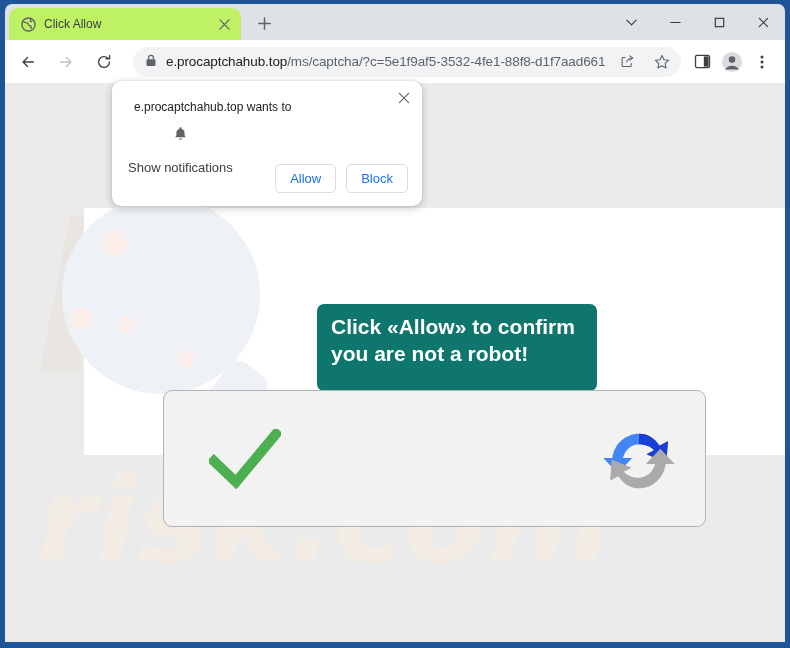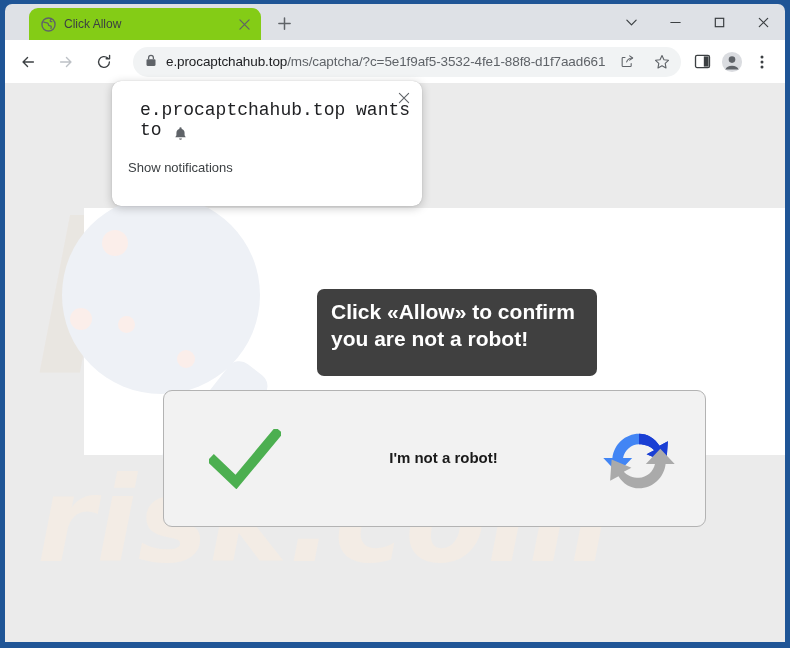--- a/index.html
+++ b/index.html
@@ -21,23 +21,23 @@
   
   #tabstrip {
     position: absolute; left: 5px; top: 4px;
     width: 780px; height: 36px;
     background: #dee1e6;
     border-radius: 7px 7px 0 0;
     display: flex; align-items: flex-end;
   }
   .tab {
     position: relative;
-    margin-left: 24px;
+    margin-left: 4px;
     width: 232px; height: 32px;
-    background: #84cc16;
+    background: #bef264;
     border-radius: 9px 9px 0 0;
     display: flex; align-items: center;
     padding: 0 8px 0 11px;
     gap: 8px;
   }
   .tab-favicon {
     width: 16px; height: 16px; flex: 0 0 16px;
     display: flex; align-items: center; justify-content: center;
   }
   .tab-title {
@@ -172,23 +172,23 @@
   .blob-dot {
     position: absolute;
     border-radius: 50%;
     background: #fbeeea;
     pointer-events: none;
   }
 
   
   #promo-banner {
     position: absolute;
-    left: 233px; top: 81px;
+    left: 233px; top: 96px;
     width: 280px; height: 87px;
-    background: #404040;
+    background: #0f766e;
     border-radius: 7px;
     color: #ffffff;
     font-size: 21px;
     font-weight: 700;
     line-height: 27px;
     padding: 9px 14px;
     overflow: hidden;
   }
 
   
@@ -229,24 +229,23 @@
     box-shadow: 0 2px 10px rgba(0,0,0,0.22), 0 0 1px rgba(0,0,0,0.25);
     z-index: 50;
   }
   #perm-close {
     position: absolute; right: 6px; top: 5px;
     width: 24px; height: 24px;
     display: flex; align-items: center; justify-content: center;
     border-radius: 50%;
   }
   #perm-title {
-    position: absolute; left: 28px; top: 19px;
-    font-size: 18px;
+    position: absolute; left: 22px; top: 19px;
+    font-size: 12px;
     color: #202124;
-    font-family: Liberation Mono, monospace;
   }
   #perm-row {
     position: absolute; left: 16px; top: 45px;
     display: flex; align-items: center; gap: 14px; flex-direction: column;
   }
   #perm-row-label {
     font-size: 13px; color: #3c4043;
   }
   #perm-actions {
     position: absolute; right: 14px; bottom: 13px;
@@ -400,21 +399,20 @@
       <div class="blob-dot" style="left:93px; top:142px; width:18px; height:18px;"></div>
 
       <div id="promo-banner">Click «Allow» to confirm you are not a robot!</div>
 
       <div id="captcha-box">
 
         <svg id="captcha-check" viewBox="0 0 72 60">
           <path d="M5 32 L27 53 L67 5" fill="none" stroke="#4caf50" stroke-width="10" stroke-linecap="square" stroke-linejoin="miter"></path>
         </svg>
 
-        <div id="captcha-label">I'm not a robot!</div>
 
         <svg id="captcha-logo" viewBox="0 0 100 100">
 
           <path d="M50 14 C32 14 17 28 15 46 L3 46 L22 66 L41 46 L29 46 C31 36 40 28 50 28 Z" fill="#4285f4"></path>
 
           <path d="M50 14 C61 14 71 20 77 30 L88 24 L86 52 L60 41 L70 36 C66 31 58 28 50 28 Z" fill="#1a3fd4"></path>
           <path d="M50 14 L50 28 C58 28 66 31 70 36 L60 41 L86 52 L88 24 L77 30 C71 20 61 14 50 14 Z" fill="#1a3fd4"></path>
 
           <path d="M50 86 C68 86 83 72 85 54 L97 54 L78 34 L59 54 L71 54 C69 64 60 72 50 72 C42 72 34 69 30 64 L40 59 L14 48 L12 76 L23 70 C29 80 39 86 50 86 Z" fill="#aaaaaa"></path>
         </svg>
@@ -434,15 +432,19 @@
     <div id="perm-row">
       <span>
         <svg width="15" height="16" viewBox="0 0 16 17">
           <path d="M8 1.4 a1.25 1.25 0 0 1 1.25 1.25 v.5 a4.4 4.4 0 0 1 3.1 4.2 v2.5 l1.2 2.2 H2.45 l1.2-2.2 V7.35 a4.4 4.4 0 0 1 3.1-4.2 v-.5 A1.25 1.25 0 0 1 8 1.4 Z" fill="#5f6368"></path>
           <path d="M6.4 13.4 a1.65 1.65 0 0 0 3.2 0 Z" fill="#5f6368"></path>
         </svg>
       </span>
       <span id="perm-row-label">Show notifications</span>
     </div>
 
+    <div id="perm-actions">
+      <button class="perm-btn">Allow</button>
+      <button class="perm-btn block">Block</button>
+    </div>
   </div>
 
 </div>
 
 </body></html>

